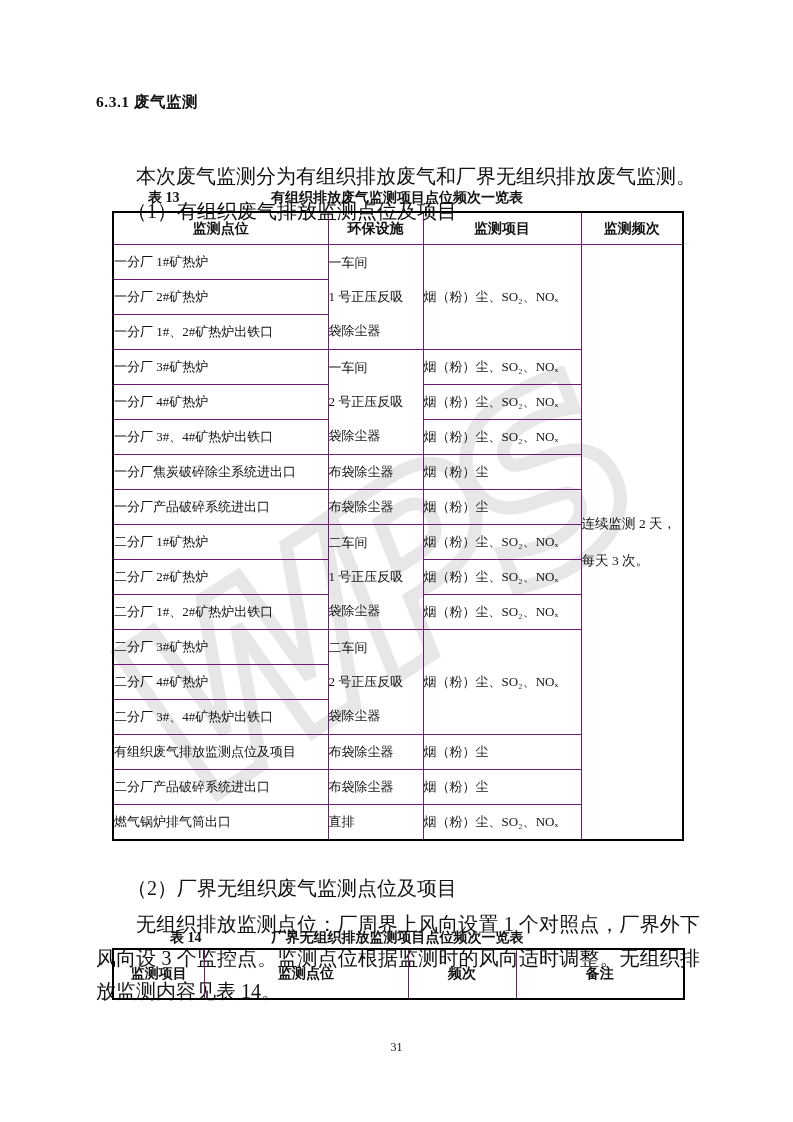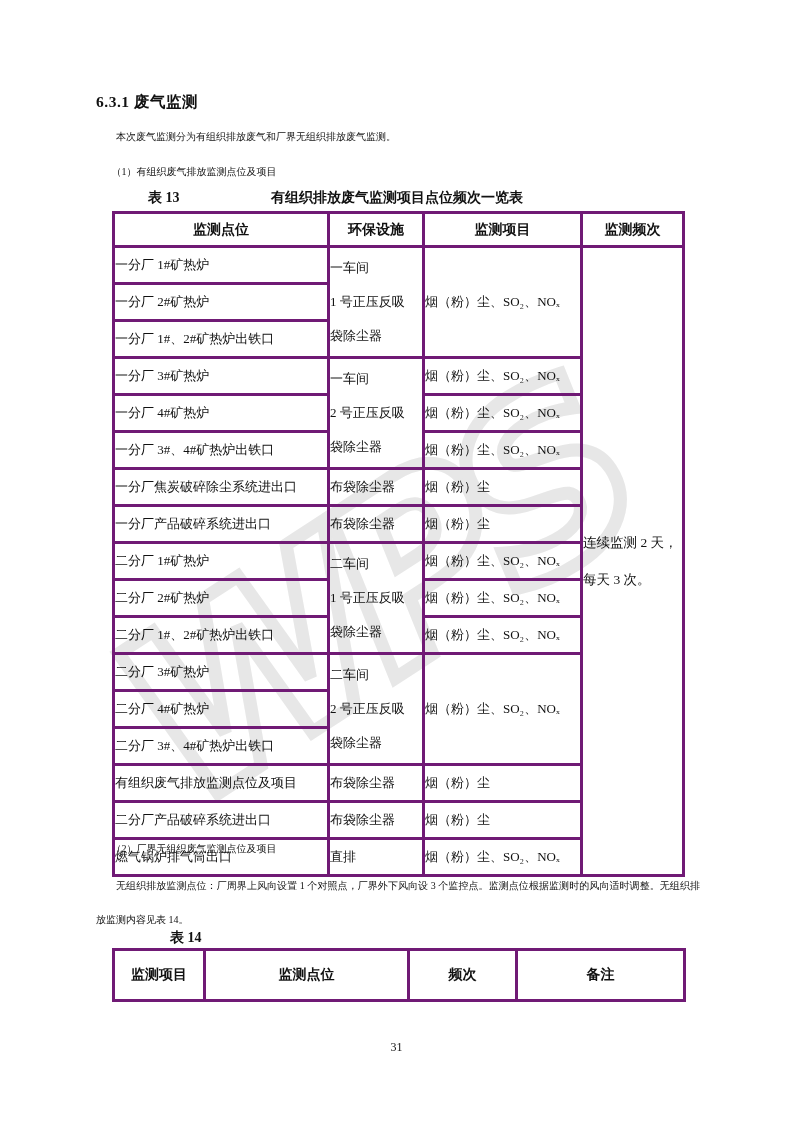--- a/index.html
+++ b/index.html
@@ -28,21 +28,21 @@
   @supports not (-webkit-text-stroke: 1px #000){
     .watermark{color:#efefef;-webkit-text-stroke:0;}
   }
   
   .content{position:absolute;left:0;top:0;right:0;bottom:0;z-index:1;}
   .abs{position:absolute;margin:0;}
   .heading{
     top:92px;left:96px;
     font-size:15.5px;font-weight:bold;letter-spacing:0.5px;
   }
-  .para{font-size:10px;line-height:22px;}
+  .para{font-size:20px;line-height:22px;margin-top:39px;}
   .p-intro{top:126px;left:96px;width:620px;text-indent:2em;}
   .p-item1{top:161px;left:96px;width:620px;text-indent:1.55em;}
   .p-item2{top:838px;left:96px;width:620px;text-indent:1.55em;}
   .p-para2{
     top:869px;left:96px;width:604px;
     text-indent:2em;text-align:justify;line-height:33.5px;
   }
   
   .caption{
     position:absolute;font-size:14px;font-weight:bold;text-align:center;
@@ -51,21 +51,21 @@
   .cap14{top:929px;left:112px;width:571px;}
   .cap-label{position:absolute;left:36px;top:0;font-weight:bold;text-align:center;}
   .cap14 .cap-label{left:58px;}
   
   table{
     position:absolute;border-collapse:collapse;table-layout:fixed;
     background:transparent;
   }
   .t13{top:211px;left:112px;width:570px;border:2px solid #000;}
   .t14{top:948px;left:112px;width:571px;border:2px solid #000;}
-  .t13 th,.t13 td,.t14 th{border:3px solid #701a75;padding:0;}
+  .t13 th,.t13 td,.t14 th{border:1px solid #701a75;padding:0;}
   .t13 th{height:31px;font-size:14px;font-weight:bold;text-align:center;}
   .t14 th{height:48px;font-size:14px;font-weight:bold;text-align:center;}
   .t13 td{
     height:34px;text-align:left;vertical-align:middle;
     font-size:13px;white-space:nowrap;
   }
   .c-point{font-size:13.5px;}
   .fac-line{height:34px;line-height:34px;}
   .freq-line{line-height:37px;font-size:13.5px;}
   
@@ -215,20 +215,21 @@
           </tr>
         </tbody>
     </table>
 
     <p class="abs para p-item2">（2）厂界无组织废气监测点位及项目</p>
 
     <p class="abs para p-para2">无组织排放监测点位：厂周界上风向设置 1 个对照点，厂界外下风向设 3 个监控点。监测点位根据监测时的风向适时调整。无组织排放监测内容见表 14。</p>
 
     <div class="caption cap14">
       <span class="cap-label">表 14</span>
+      <span class="cap-title">厂界无组织排放监测项目点位频次一览表</span>
     </div>
 
     <table class="t14">
       <colgroup>
         <col style="width:91px">
           <col style="width:204px">
           <col style="width:108px">
           <col style="width:168px">
       </colgroup>
       <thead>

